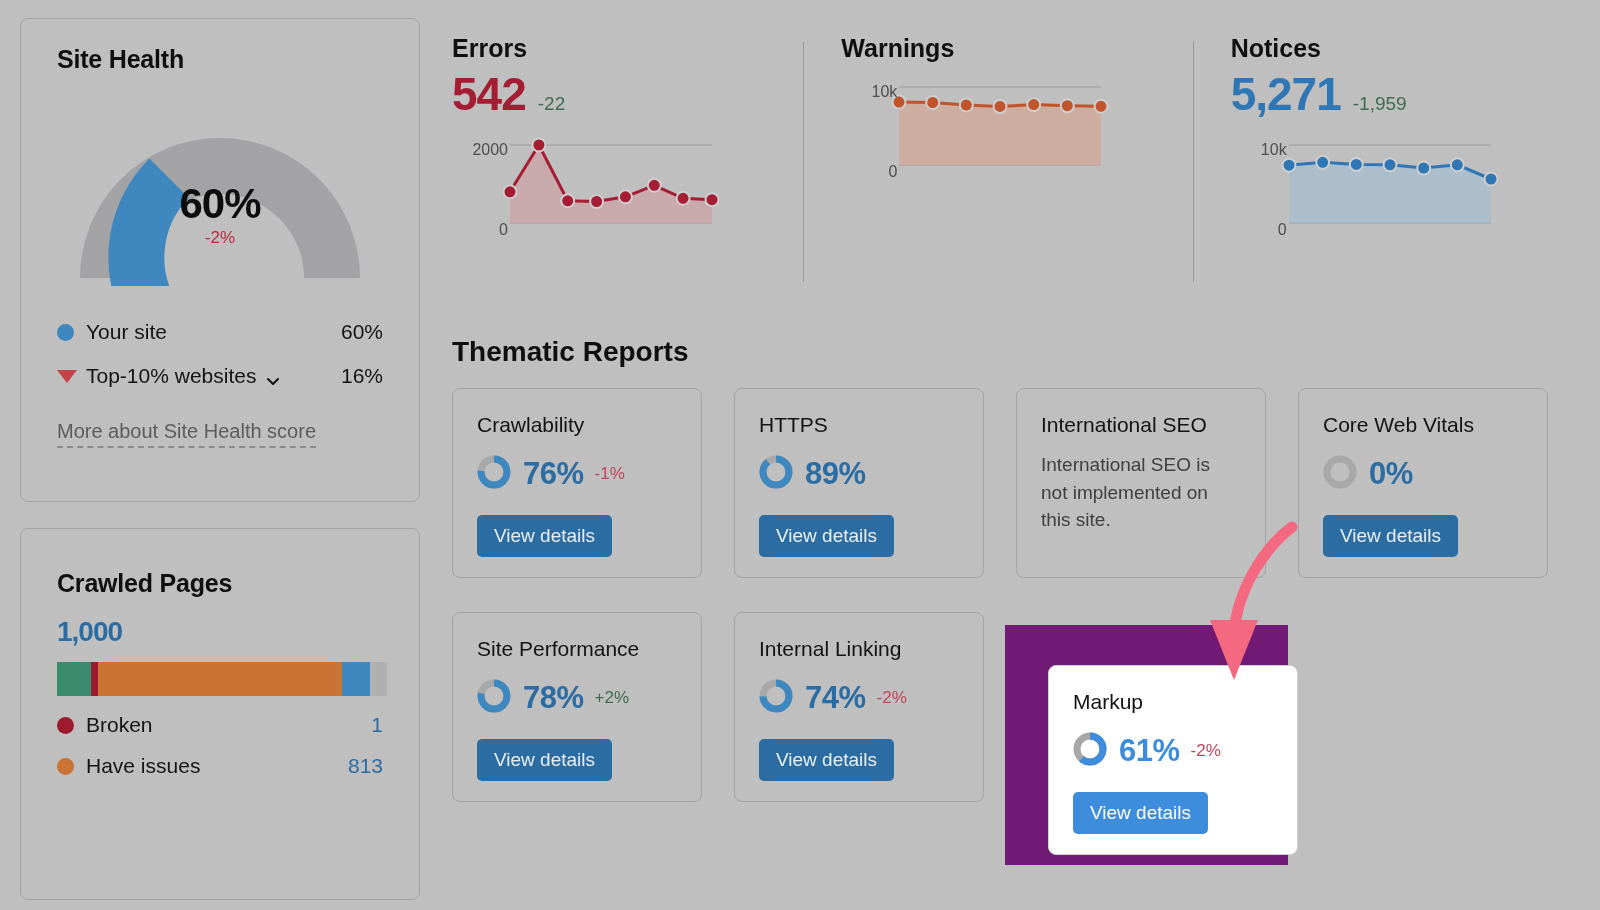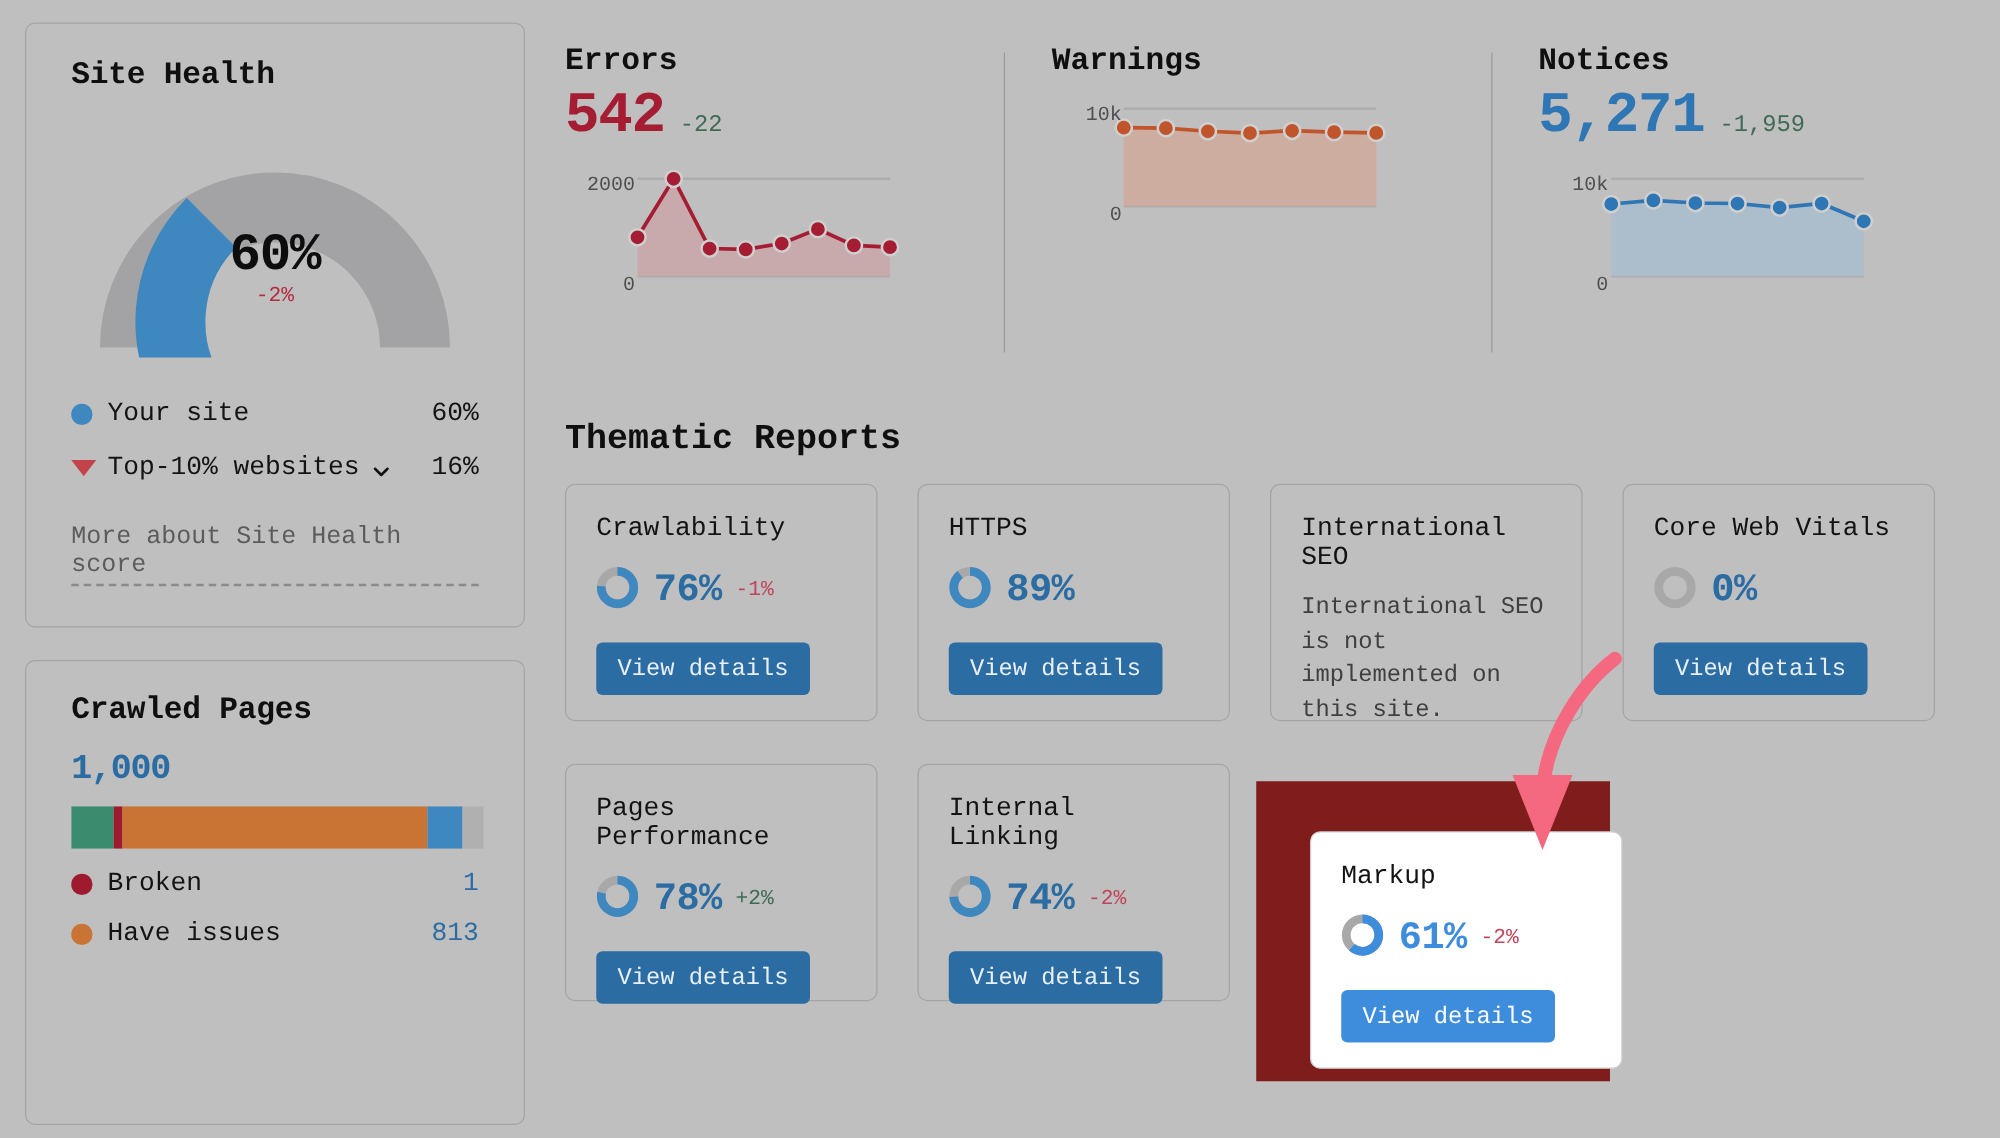--- a/index.html
+++ b/index.html
@@ -13,21 +13,20 @@
     font-family: "Liberation Sans", sans-serif;
     overflow: hidden;
     position: relative;
   }
 
   
   .page {
     position: relative;
     width: 1600px;
     height: 910px;
-    font-family: Liberation Mono, monospace;
   }
 
   .left-col {
     position: absolute;
     left: 20px;
     top: 18px;
     width: 400px;
   }
 
   .panel {
@@ -122,21 +121,21 @@
     border-bottom: 2px dashed #8a8a8a;
     display: inline-block;
     padding-bottom: 3px;
     cursor: pointer;
   }
 
   
   #crawled-pages-panel {
     margin-top: 26px;
     height: 372px;
-    padding: 24px 36px 0 36px;
+    padding: 40px 36px 0 36px;
   }
   .crawled-total {
     font-size: 28px;
     font-weight: bold;
     color: #2b6ca3;
     letter-spacing: -1px;
     margin-top: 18px;
   }
   .stacked-bar {
     display: flex;
@@ -294,21 +293,21 @@
     margin-top: 14px;
   }
 
   
   .spotlight {
     position: absolute;
     left: 1005px;
     top: 625px;
     width: 283px;
     height: 240px;
-    background: #7f1d1d;
+    background: #701a75;
     z-index: 30;
   }
   .spot-card {
     position: absolute;
     left: 43px;
     top: 40px;
     width: 250px;
     height: 190px;
     border: 1px solid #cfcfcf;
     border-radius: 8px;
@@ -493,21 +492,21 @@
           <div class="card-note">International SEO is not implemented on this site.</div>
         </div>
         <div class="card"><div class="card-title">Core Web Vitals</div><div class="card-metric">
           <span class="donut"><svg width="34" height="34" viewBox="0 0 34 34">
       <circle cx="17" cy="17" r="13" fill="none" stroke="#a8a8a8" stroke-width="7"></circle>
 
     </svg></span>
           <span class="card-pct">0%</span>
           <span class="card-delta delta-neg"></span>
         </div><button class="btn">View details</button></div>
-        <div class="card"><div class="card-title">Pages Performance</div><div class="card-metric">
+        <div class="card"><div class="card-title">Site Performance</div><div class="card-metric">
           <span class="donut"><svg width="34" height="34" viewBox="0 0 34 34">
       <circle cx="17" cy="17" r="13" fill="none" stroke="#a8a8a8" stroke-width="7"></circle>
       <circle cx="17" cy="17" r="13" fill="none" stroke="#3e87bf" stroke-width="7" stroke-dasharray="63.71 17.97" transform="rotate(-90 17 17)" stroke-linecap="butt"></circle>
     </svg></span>
           <span class="card-pct">78%</span>
           <span class="card-delta delta-pos">+2%</span>
         </div><button class="btn">View details</button></div>
         <div class="card"><div class="card-title">Internal Linking</div><div class="card-metric">
           <span class="donut"><svg width="34" height="34" viewBox="0 0 34 34">
       <circle cx="17" cy="17" r="13" fill="none" stroke="#a8a8a8" stroke-width="7"></circle>

